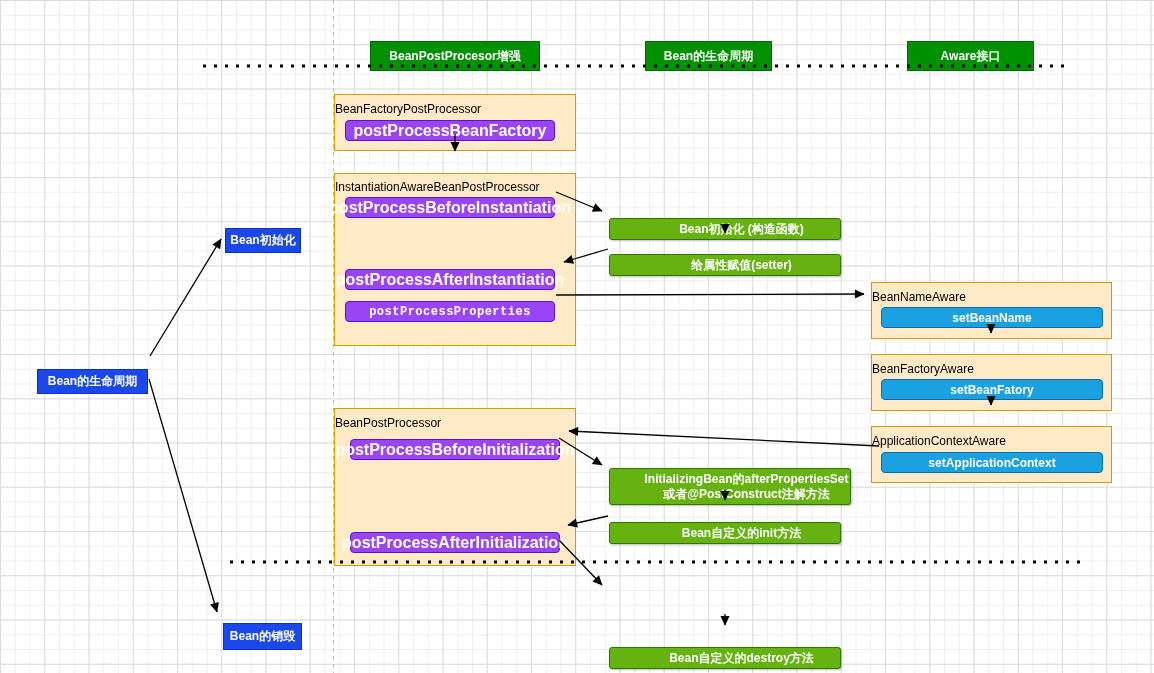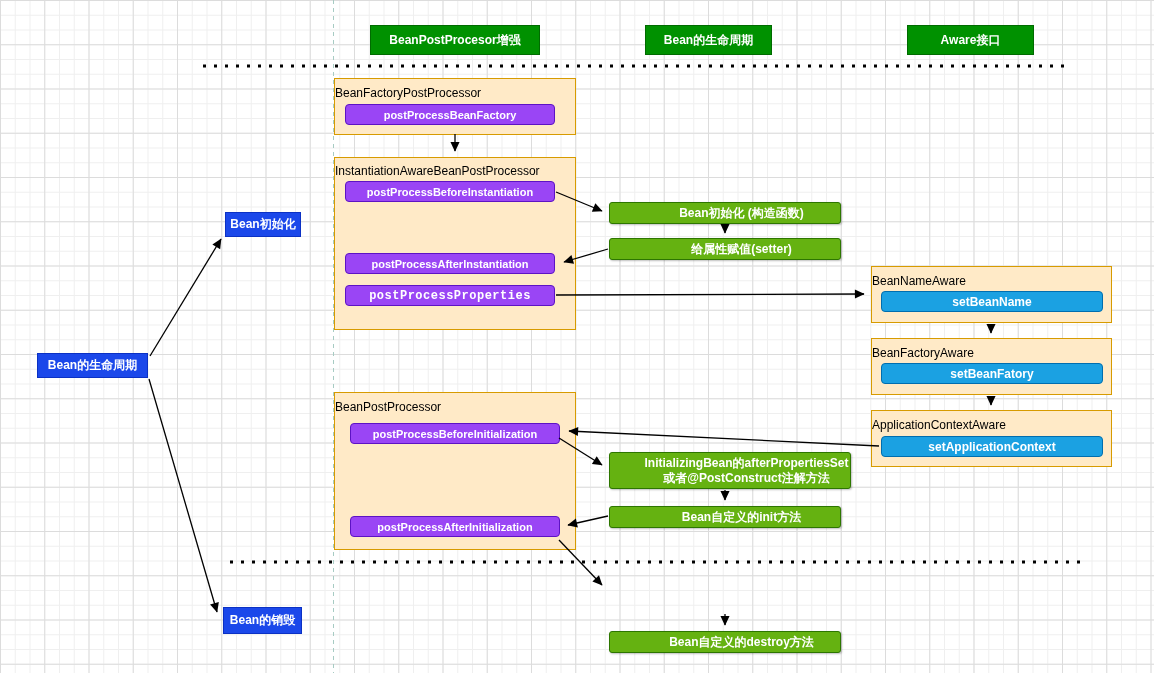--- a/index.html
+++ b/index.html
@@ -7,39 +7,39 @@
     position:relative;width:1154px;height:673px;overflow:hidden;
     background-color:#ffffff;
     background-image:
       linear-gradient(to right,#dcdcdc 1px,transparent 1px),
       linear-gradient(to bottom,#dcdcdc 1px,transparent 1px),
       linear-gradient(to right,#efefef 1px,transparent 1px),
       linear-gradient(to bottom,#efefef 1px,transparent 1px);
     background-size:44.25px 44.25px,44.25px 44.25px,14.75px 14.75px,14.75px 14.75px;
     font-family:"Liberation Sans",sans-serif;
   }
-  .abs{position:absolute;box-sizing:border-box;}
+  .abs{position:absolute;box-sizing:border-box;margin-top:16px;}
   .hdr{
     background:var(--header-green,#009100);
     border:1px solid var(--header-green-border,#006b00);
     color:#fff;font-weight:bold;font-size:12px;
     display:flex;align-items:center;justify-content:center;
   }
   .ctr{
     background:var(--container-fill,#FFEAC7);
     border:1px solid var(--container-border,#D79B00);
   }
   .ctr-title{
     position:absolute;left:0;right:0;text-align:left;
     font-size:12px;color:#000;
   }
   .pbtn{
     background:var(--purple,#9A45F5);
     border:1px solid var(--purple-border,#5D13C4);
-    border-radius:4px;color:#fff;font-weight:bold;font-size:11px;
+    border-radius:4px;color:#fff;font-weight:bold;font-size:16px;
     display:flex;align-items:center;justify-content:center;
   }
   .mono{font-family:"Liberation Mono","DejaVu Sans Mono",monospace;font-size:12px;letter-spacing:0.5px;}
   .bbtn{
     background:var(--blue-button,#1BA1E2);
     border:1px solid var(--blue-button-border,#006EAF);
     border-radius:4px;color:#fff;font-weight:bold;font-size:12px;
     display:flex;align-items:center;justify-content:center;
   }
   .step{

